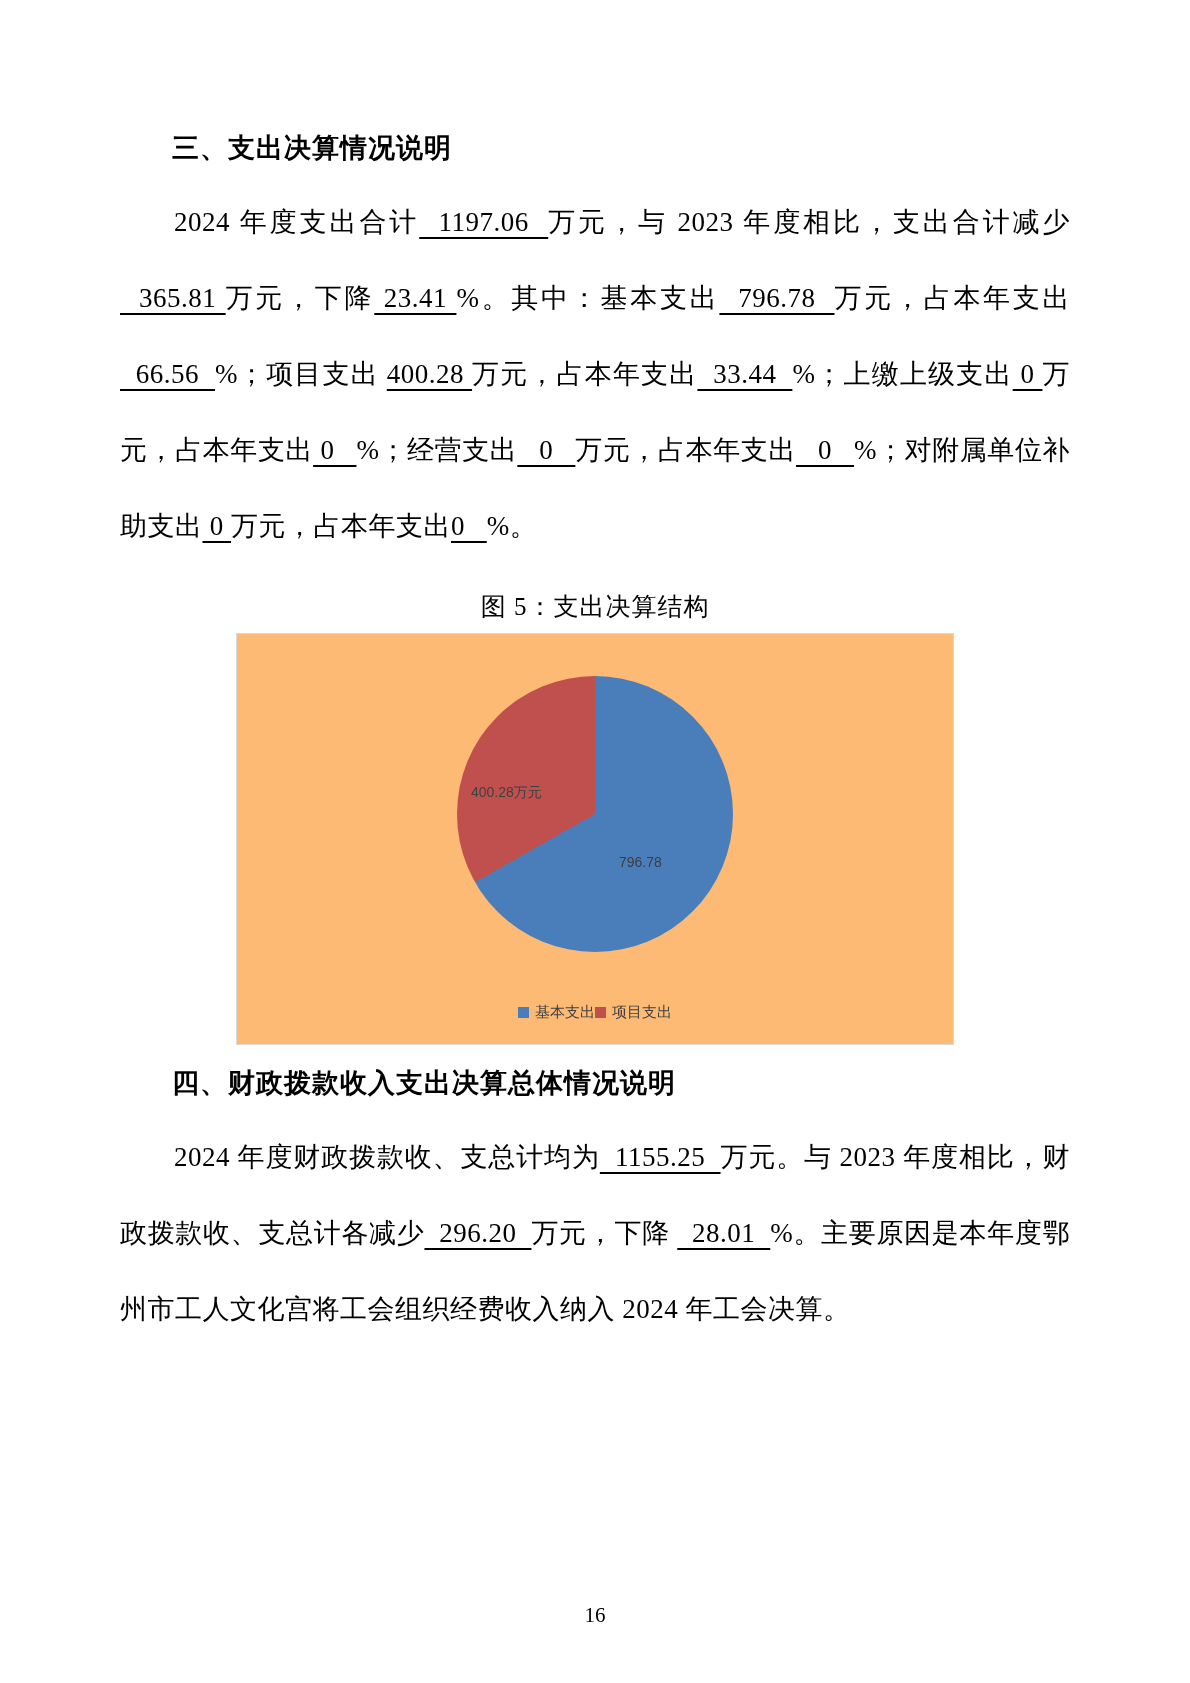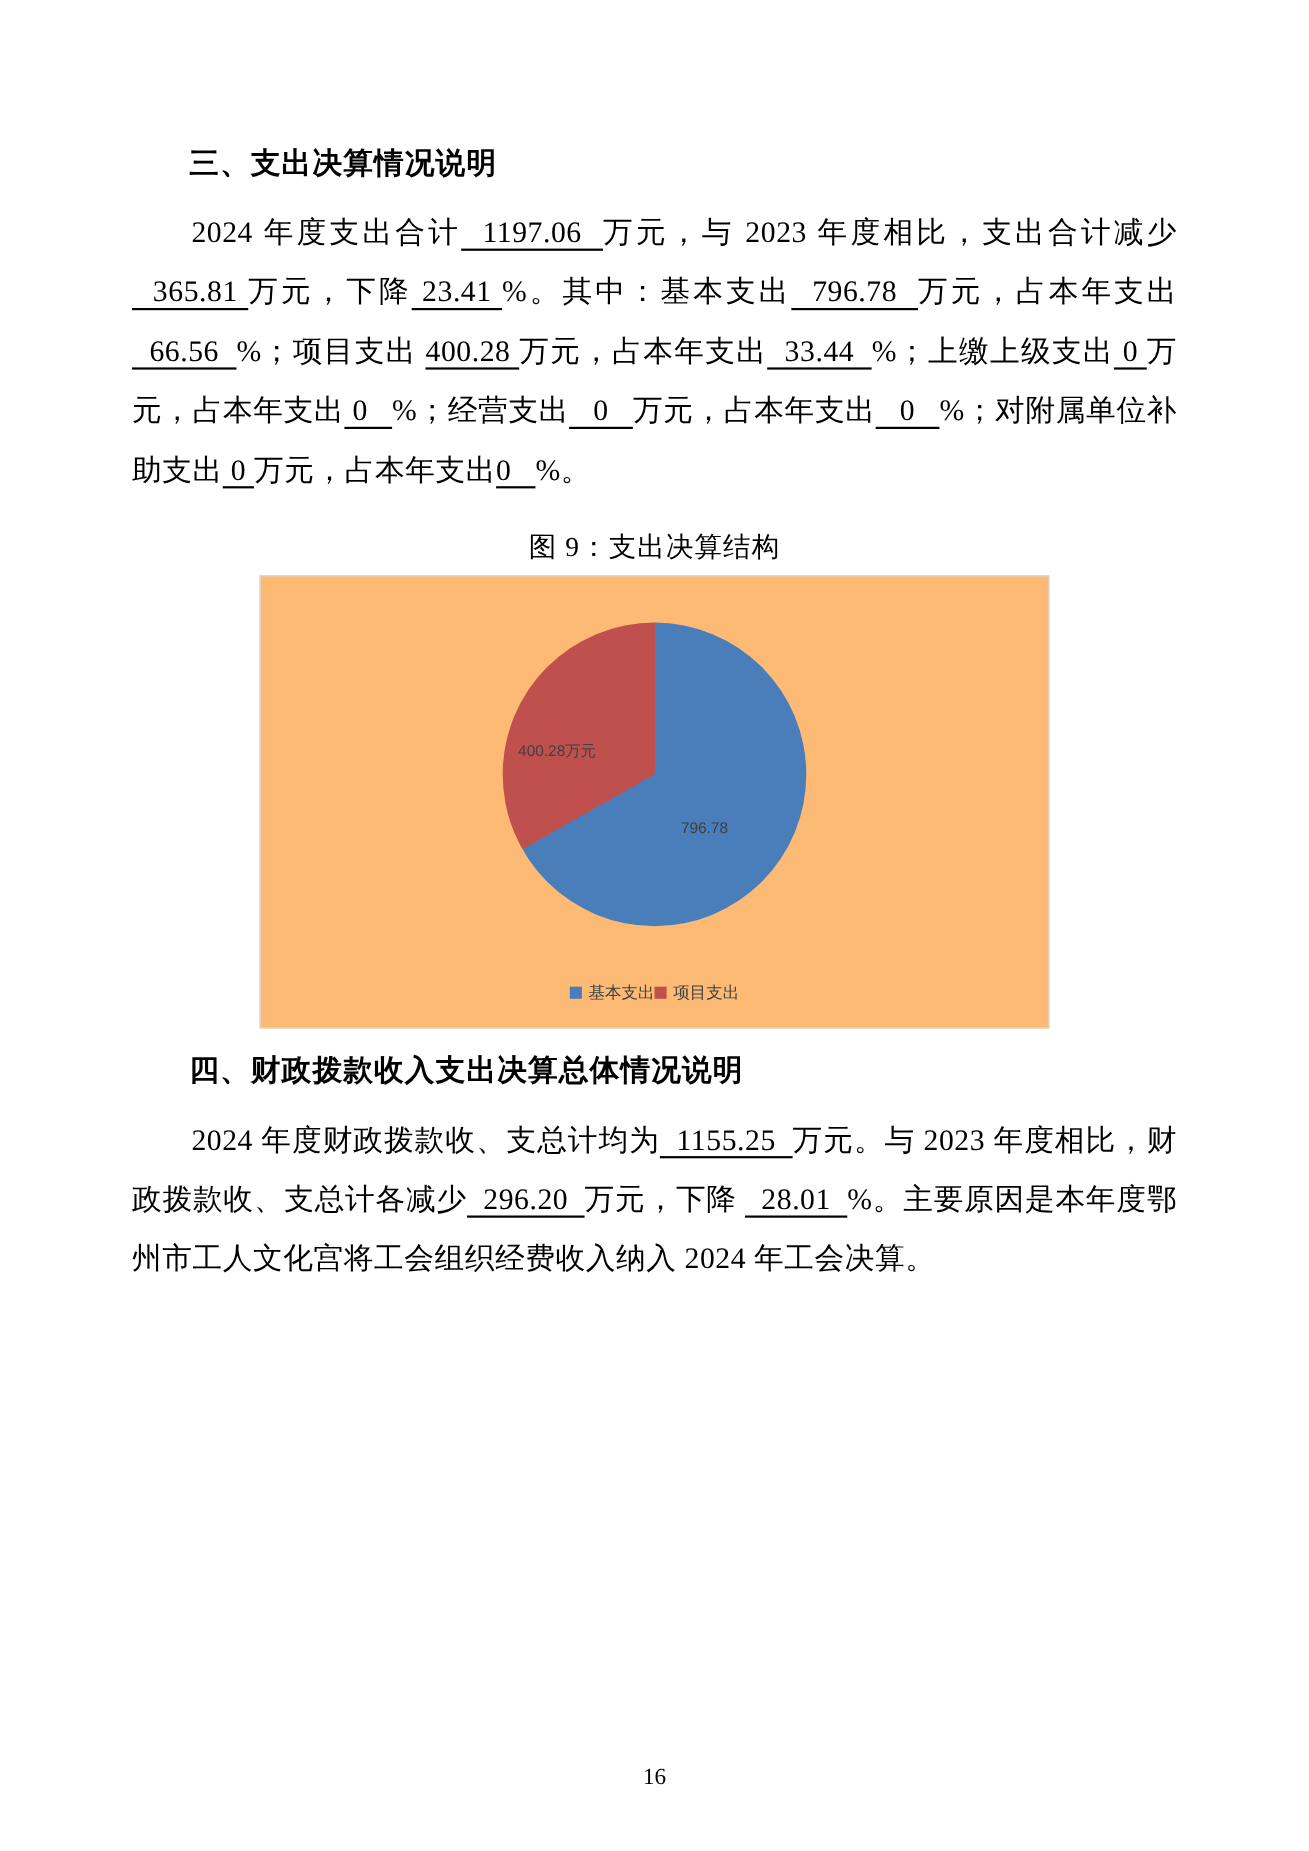--- a/index.html
+++ b/index.html
@@ -25,21 +25,21 @@
   .heading {
     font-family: "Liberation Sans", sans-serif;
     font-weight: bold;
     font-size: 27px;
     letter-spacing: 1px;
     margin: 0 0 18px 0;
     padding-left: 52px;
   }
   .para {
     font-size: 27px;
-    line-height: 54px;
+    line-height: 76px;
     text-align: justify;
     text-justify: inter-ideograph;
     margin: 0;
     letter-spacing: 0.5px;
   }
   .para.indent {
     text-indent: 54px;
   }
   .ul {
     text-decoration: underline;
@@ -129,21 +129,21 @@
 </style>
 </head>
 <body>
 
 <div class="page">
 
   <h2 class="heading">三、支出决算情况说明</h2>
 
   <p class="para indent"><span class="num">2024</span><span> 年度支出合计</span><span class="ul num">  1197.06  </span><span>万元，与 </span><span class="num">2023</span><span> 年度相比，支出合计减少</span><span class="ul num">  365.81 </span><span>万元，下降</span><span class="ul num"> 23.41 </span><span>%。其中：基本支出</span><span class="ul num">  796.78  </span><span>万元，占本年支出</span><span class="ul num">  66.56  </span><span>%；项目支出 </span><span class="ul num">400.28 </span><span>万元，占本年支出</span><span class="ul num">  33.44  </span><span>%；上缴上级支出</span><span class="ul num"> 0 </span><span>万元，占本年支出</span><span class="ul num"> 0   </span><span>%；经营支出</span><span class="ul num">   0   </span><span>万元，占本年支出</span><span class="ul num">   0   </span><span>%；对附属单位补助支出</span><span class="ul num"> 0 </span><span>万元，占本年支出</span><span class="ul num">0   </span><span>%。</span></p>
 
-  <div class="fig-caption">图 9：支出决算结构</div>
+  <div class="fig-caption">图 5：支出决算结构</div>
 
   <div class="chart-box">
     <div class="pie-wrap">
       <div class="pie">
         <span class="slice-label label-project">400.28万元</span>
         <span class="slice-label label-basic">796.78</span>
       </div>
     </div>
     <div class="legend">
       <span class="legend-item">

